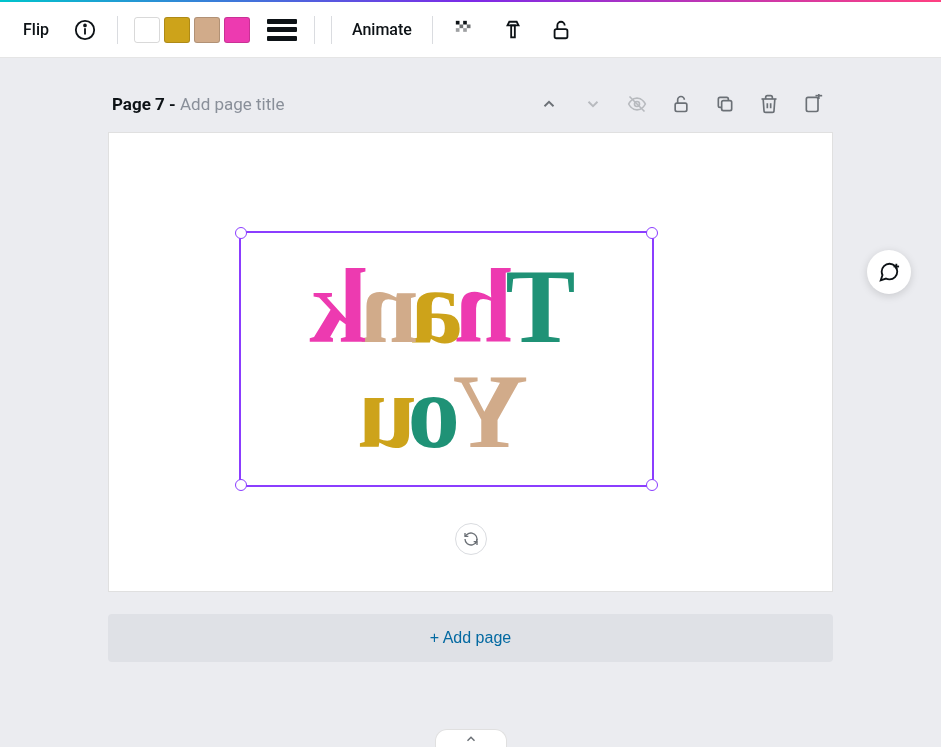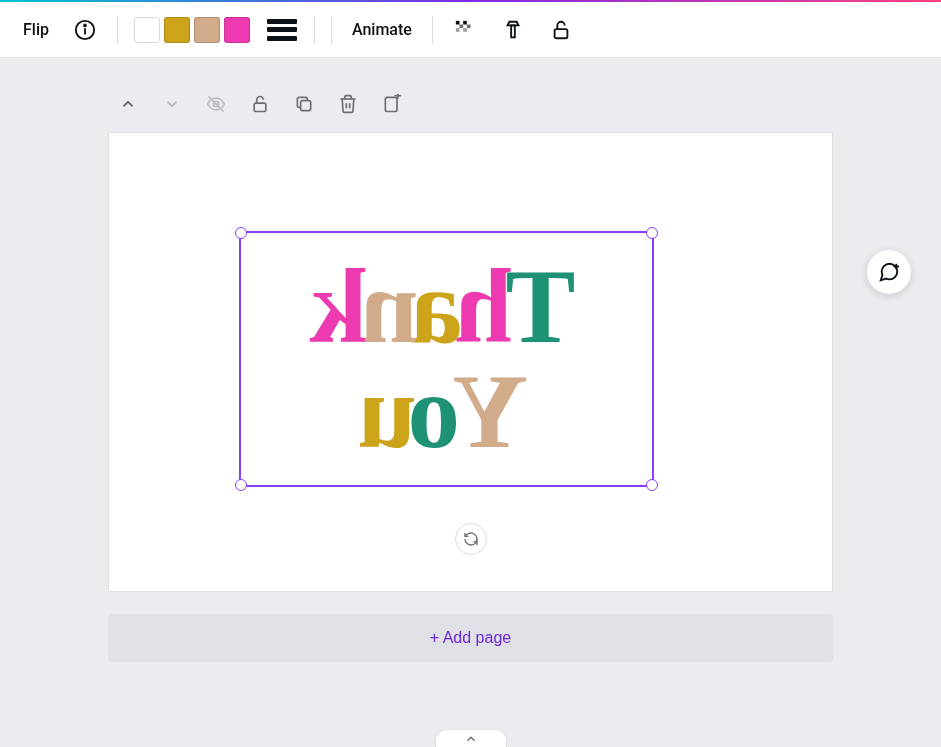--- a/index.html
+++ b/index.html
@@ -178,21 +178,21 @@
     }
     .add-page-btn {
       margin-top: 22px;
       width: 725px;
       height: 48px;
       background: #dfe1e6;
       border: none;
       border-radius: 4px;
       font-size: 16px;
       font-weight: 500;
-      color: #6d28d9;
+      color: #0369a1;
       cursor: pointer;
     }
     .fab {
       position: absolute;
       right: 30px;
       top: 250px;
       width: 44px;
       height: 44px;
       background: #fff;
       border-radius: 50%;
@@ -274,20 +274,23 @@
   <div class="icon-btn">
     <svg width="22" height="22" viewBox="0 0 24 24" fill="none" stroke="#0d1216" stroke-width="2">
         <rect x="5" y="11" width="14" height="10" rx="2"></rect>
         <path d="M8 11V7a4 4 0 0 1 8 0"></path>
       </svg>
   </div>
 </div>
 
 <div class="workspace">
   <div class="page-header">
+    <div class="page-title-wrap">
+      <span>Page 7 - </span><span class="page-placeholder">Add page title</span>
+    </div>
     <div class="page-actions">
       <div class="page-action-icon">
         <svg width="18" height="18" viewBox="0 0 24 24" fill="none" stroke="#6b7076" stroke-width="2.5">
             <polyline points="6 15 12 9 18 15"></polyline>
           </svg>
       </div>
       <div class="page-action-icon" style="opacity:0.4">
         <svg width="18" height="18" viewBox="0 0 24 24" fill="none" stroke="#6b7076" stroke-width="2.5">
             <polyline points="6 9 12 15 18 9"></polyline>
           </svg>

